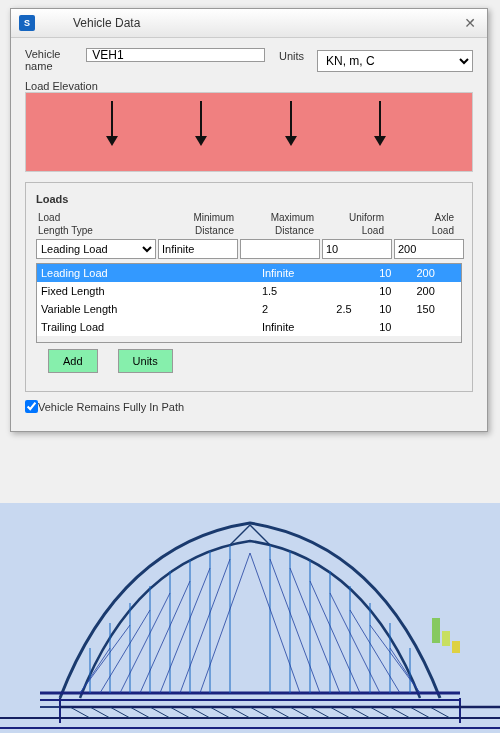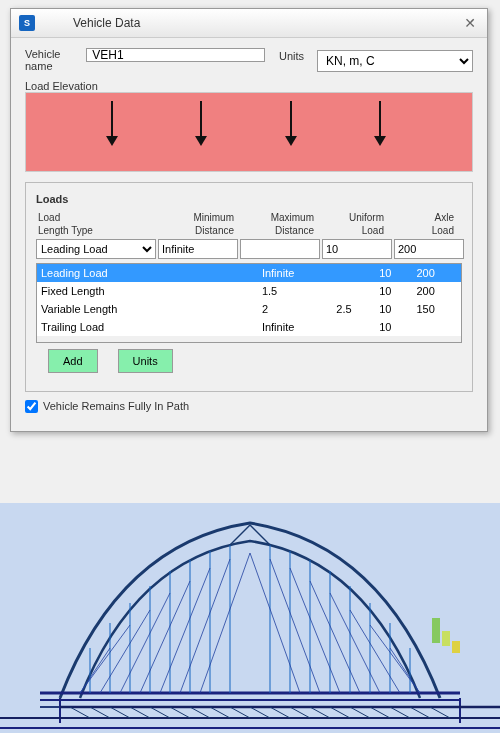--- a/index.html
+++ b/index.html
@@ -250,21 +250,21 @@
       font-size: 11px;
       background: #86efac;
       border: 1px solid #999;
       cursor: pointer;
       border-radius: 0;
       margin-left: 12px;
     }
 
     .checkbox-row {
       display: flex;
-      gap: 5px;
+      align-items: center;
       margin-bottom: 8px;
     }
 
     .checkbox-row input[type="checkbox"] {
       width: 13px;
       height: 13px;
     }
 
     .checkbox-label {
       font-size: 11px;

